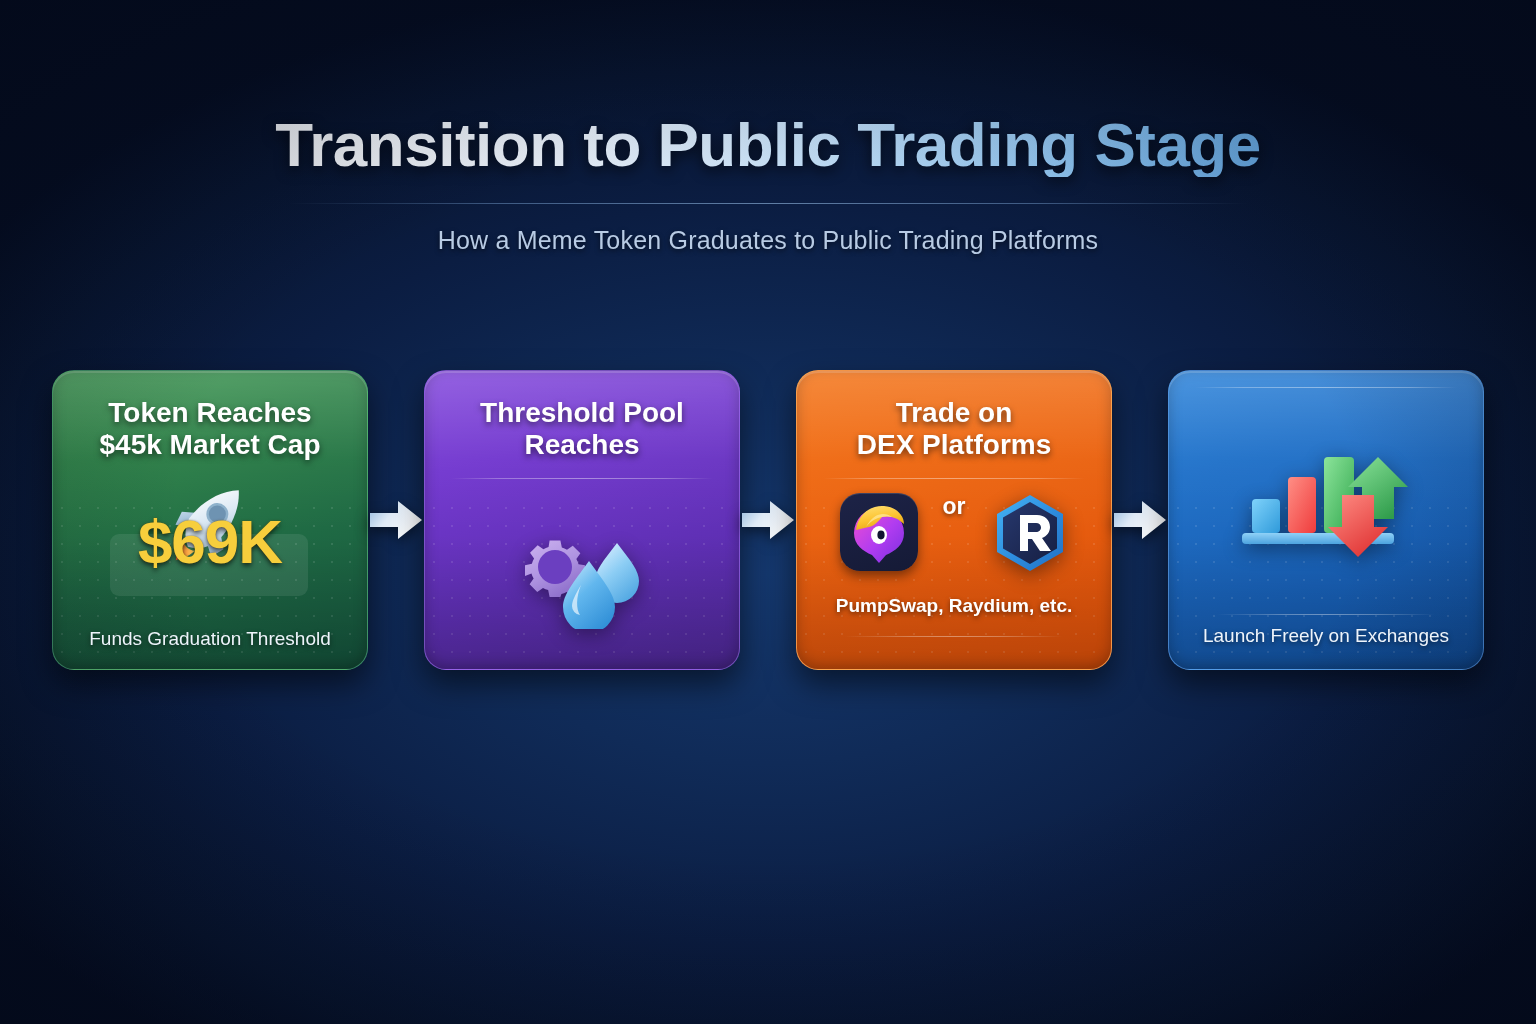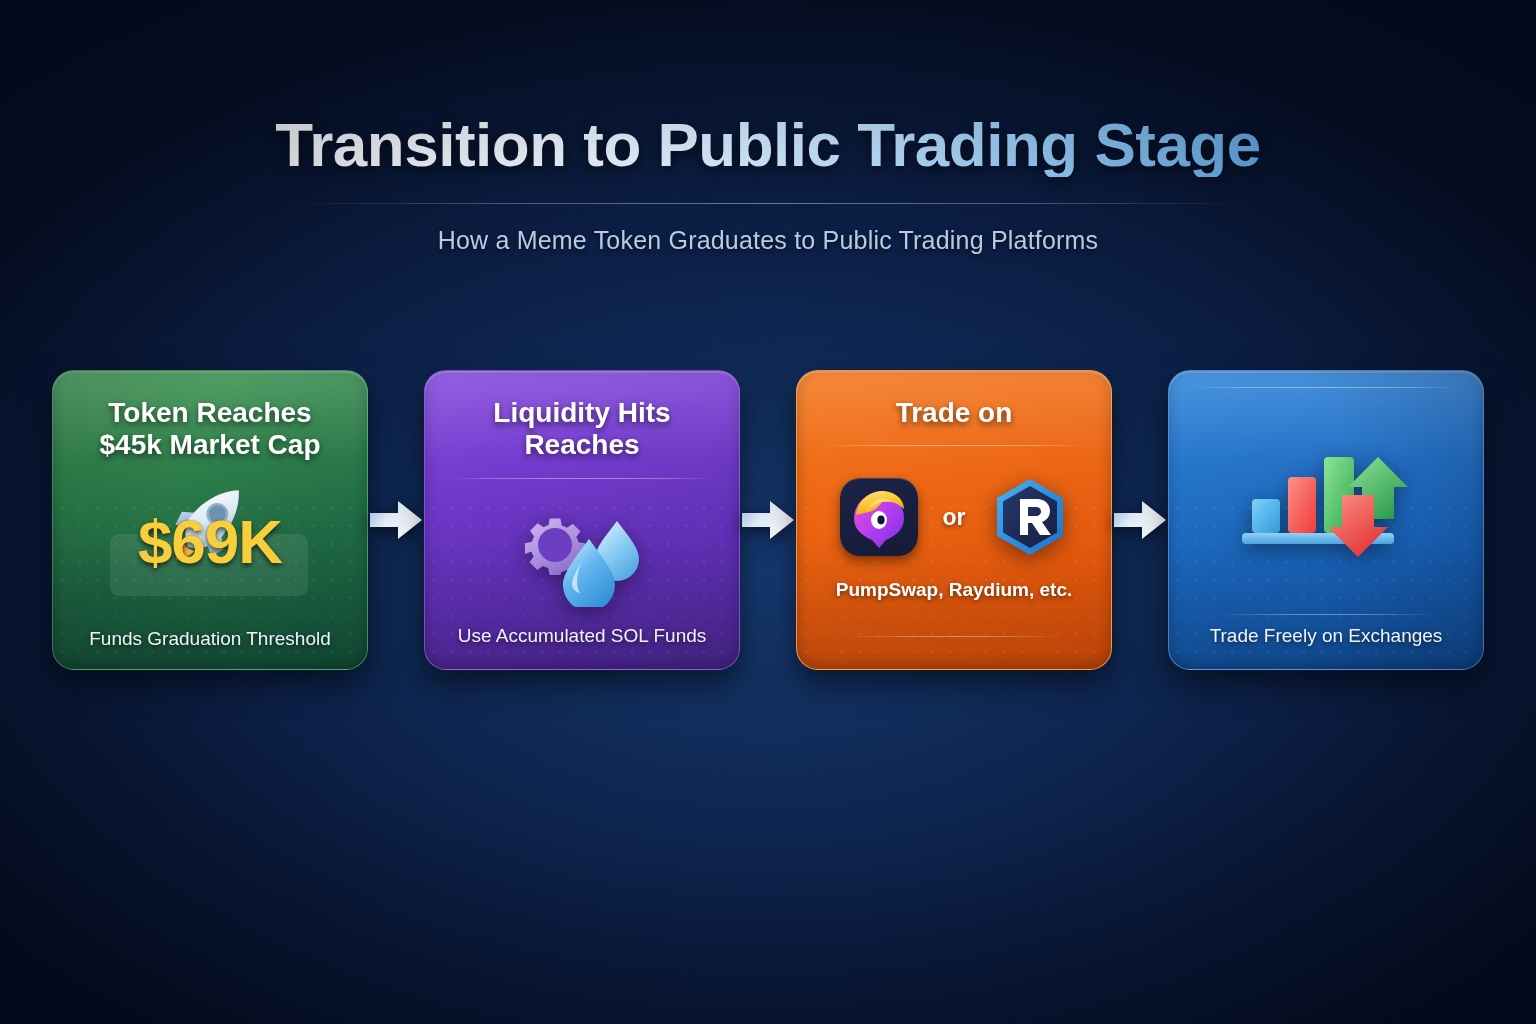--- a/index.html
+++ b/index.html
@@ -191,21 +191,21 @@
     width: 228px;
     text-align: center;
     font-size: 62px;
     font-weight: bold;
     letter-spacing: -1px;
     color: #f7ce3c;
     text-shadow: 0 3px 5px rgba(0,0,0,0.58), 0 0 2px rgba(120,80,0,0.6);
   }
 
   
-  .c3-icon { display: flex; align-items: center; justify-content: center; gap: 23px; margin-top: -4px; }
+  .c3-icon { display: flex; justify-content: center; gap: 23px; margin-top: -4px; }
   .logo-pump {
     width: 78px; height: 78px;
     border-radius: 20px;
     background: linear-gradient(160deg, #1d2347 0%, #151a36 100%);
     position: relative;
     box-shadow: 0 5px 11px rgba(0,0,0,0.45), 0 1px 0 rgba(255,255,255,0.15) inset;
     overflow: hidden;
   }
   .or-text {
     font-size: 23px;
@@ -307,21 +307,21 @@
         </defs>
         <path d="M2 15 H30 V3 L54 22 L30 41 V29 H2 Z" fill="url(#arrG1)"></path>
       </svg>
     </div>
 
     <div class="card card-purple">
       <div class="dots"></div>
       <div class="glossy"></div>
       <div class="inner">
         <div class="card-title">
-          <span>Liquidity Hits</span>
+          <span>Threshold Pool</span>
           <span class="l2">Reaches</span>
         </div>
         <div class="hr"></div>
         <div class="icon-area">
           <svg class="c2-icon" width="150" height="112" viewBox="0 0 150 112">
             <defs>
               <linearGradient id="gearG" x1="0" y1="0" x2="0.6" y2="1">
                 <stop offset="0%" stop-color="#cdb4f0"></stop>
                 <stop offset="55%" stop-color="#b095e2"></stop>
                 <stop offset="100%" stop-color="#8e6fcb"></stop>
@@ -342,21 +342,20 @@
               <path d="M-9 -44 h18 l2.4 11.5 a33 33 0 0 1 8.6 3.6 l9.6 -6.7 l12.7 12.7 l-6.7 9.6 a33 33 0 0 1 3.6 8.6 L50 -3 v18 l-11.5 2.4 a33 33 0 0 1 -3.6 8.6 l6.7 9.6 l-12.7 12.7 l-9.6 -6.7 a33 33 0 0 1 -8.6 3.6 L9 50 h-18 l-2.4 -11.5 a33 33 0 0 1 -8.6 -3.6 l-9.6 6.7 l-12.7 -12.7 l6.7 -9.6 a33 33 0 0 1 -3.6 -8.6 L-50 15 v-18 l11.5 -2.4 a33 33 0 0 1 3.6 -8.6 l-6.7 -9.6 l12.7 -12.7 l9.6 6.7 a33 33 0 0 1 8.6 -3.6 Z" transform="scale(0.60)"></path>
             </g>
             <circle cx="48" cy="50" r="17" fill="#6b3fc0"></circle>
 
             <path d="M110 26 C124 44 132 54 132 64 a22 22 0 0 1 -44 0 C88 54 96 44 110 26 Z" fill="url(#dropSmall)"></path>
 
             <path d="M82 44 C98 66 108 78 108 90 a26 26 0 0 1 -52 0 C56 78 66 66 82 44 Z" fill="url(#dropBig)"></path>
             <path d="M74 68 C68 78 65 84 65 89 a9 9 0 0 0 8 9 C69 92 69 80 74 68 Z" fill="#ffffff" opacity="0.62"></path>
           </svg>
         </div>
-        <div class="card-footer">Use Accumulated SOL Funds</div>
       </div>
     </div>
 
     <div class="arrow-wrap">
       <svg class="arrow-svg" width="56" height="44" viewBox="0 0 56 44">
         <defs>
           <linearGradient id="arrG2" x1="0" y1="0" x2="1" y2="0.6">
             <stop offset="0%" stop-color="#8fb6dc"></stop>
             <stop offset="45%" stop-color="#dfeaf6"></stop>
             <stop offset="100%" stop-color="#ffffff"></stop>
@@ -365,20 +364,21 @@
         <path d="M2 15 H30 V3 L54 22 L30 41 V29 H2 Z" fill="url(#arrG2)"></path>
       </svg>
     </div>
 
     <div class="card card-orange">
       <div class="dots"></div>
       <div class="glossy"></div>
       <div class="inner">
         <div class="card-title">
           <span>Trade on</span>
+          <span class="l2">DEX Platforms</span>
         </div>
         <div class="hr"></div>
         <div class="icon-area">
           <div class="c3-stack">
             <div class="c3-icon">
               <div class="logo-pump">
                 <svg width="78" height="78" viewBox="0 0 78 78">
                   <defs>
                     <linearGradient id="pumpFace" x1="0" y1="0" x2="1" y2="1">
                       <stop offset="0%" stop-color="#f24fd0"></stop>
@@ -482,19 +482,19 @@
 
             <rect x="4" y="88" width="152" height="11" rx="4" fill="url(#baseL)"></rect>
 
             <path d="M140 12 L170 42 H156 V74 H124 V42 H110 Z" fill="url(#arrUp)"></path>
 
             <path d="M104 50 H136 V82 H150 L120 112 L90 82 H104 Z" fill="url(#arrDn)"></path>
           </svg>
         </div>
         <div class="card-footer">
           <div class="hr-foot"></div>
-          <span>Trade Freely on Exchanges</span>
+          <span>Launch Freely on Exchanges</span>
         </div>
       </div>
     </div>
 
   </div>
 </div>
 
 </body></html>

